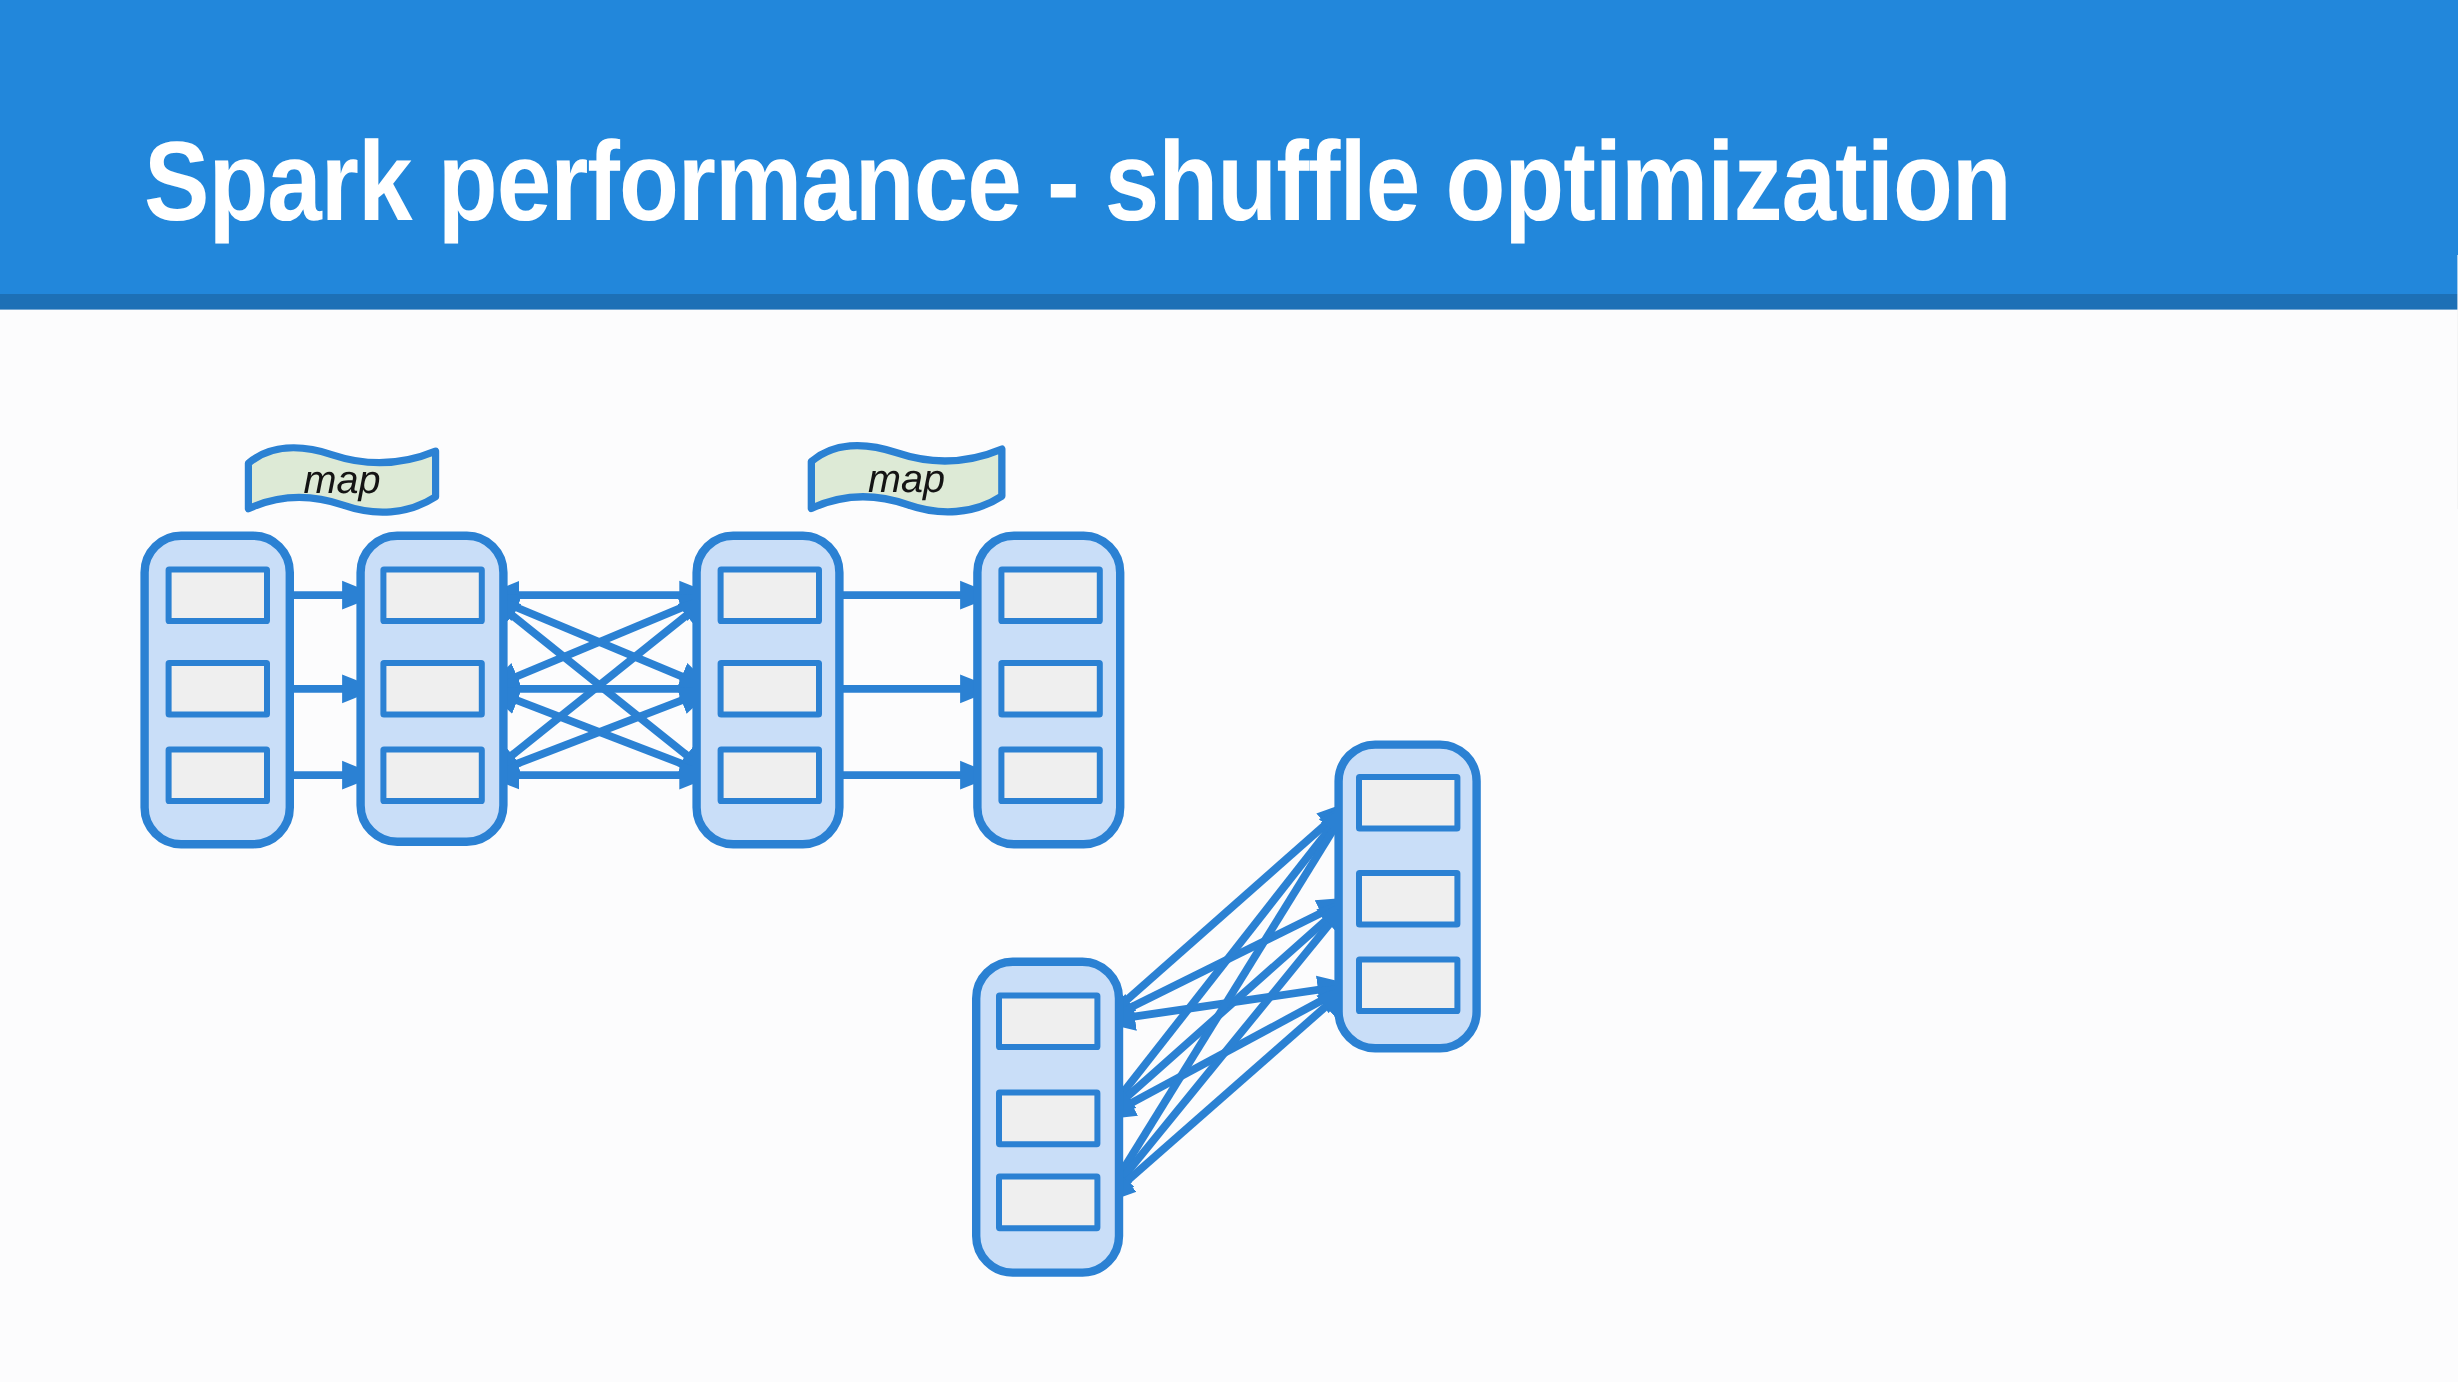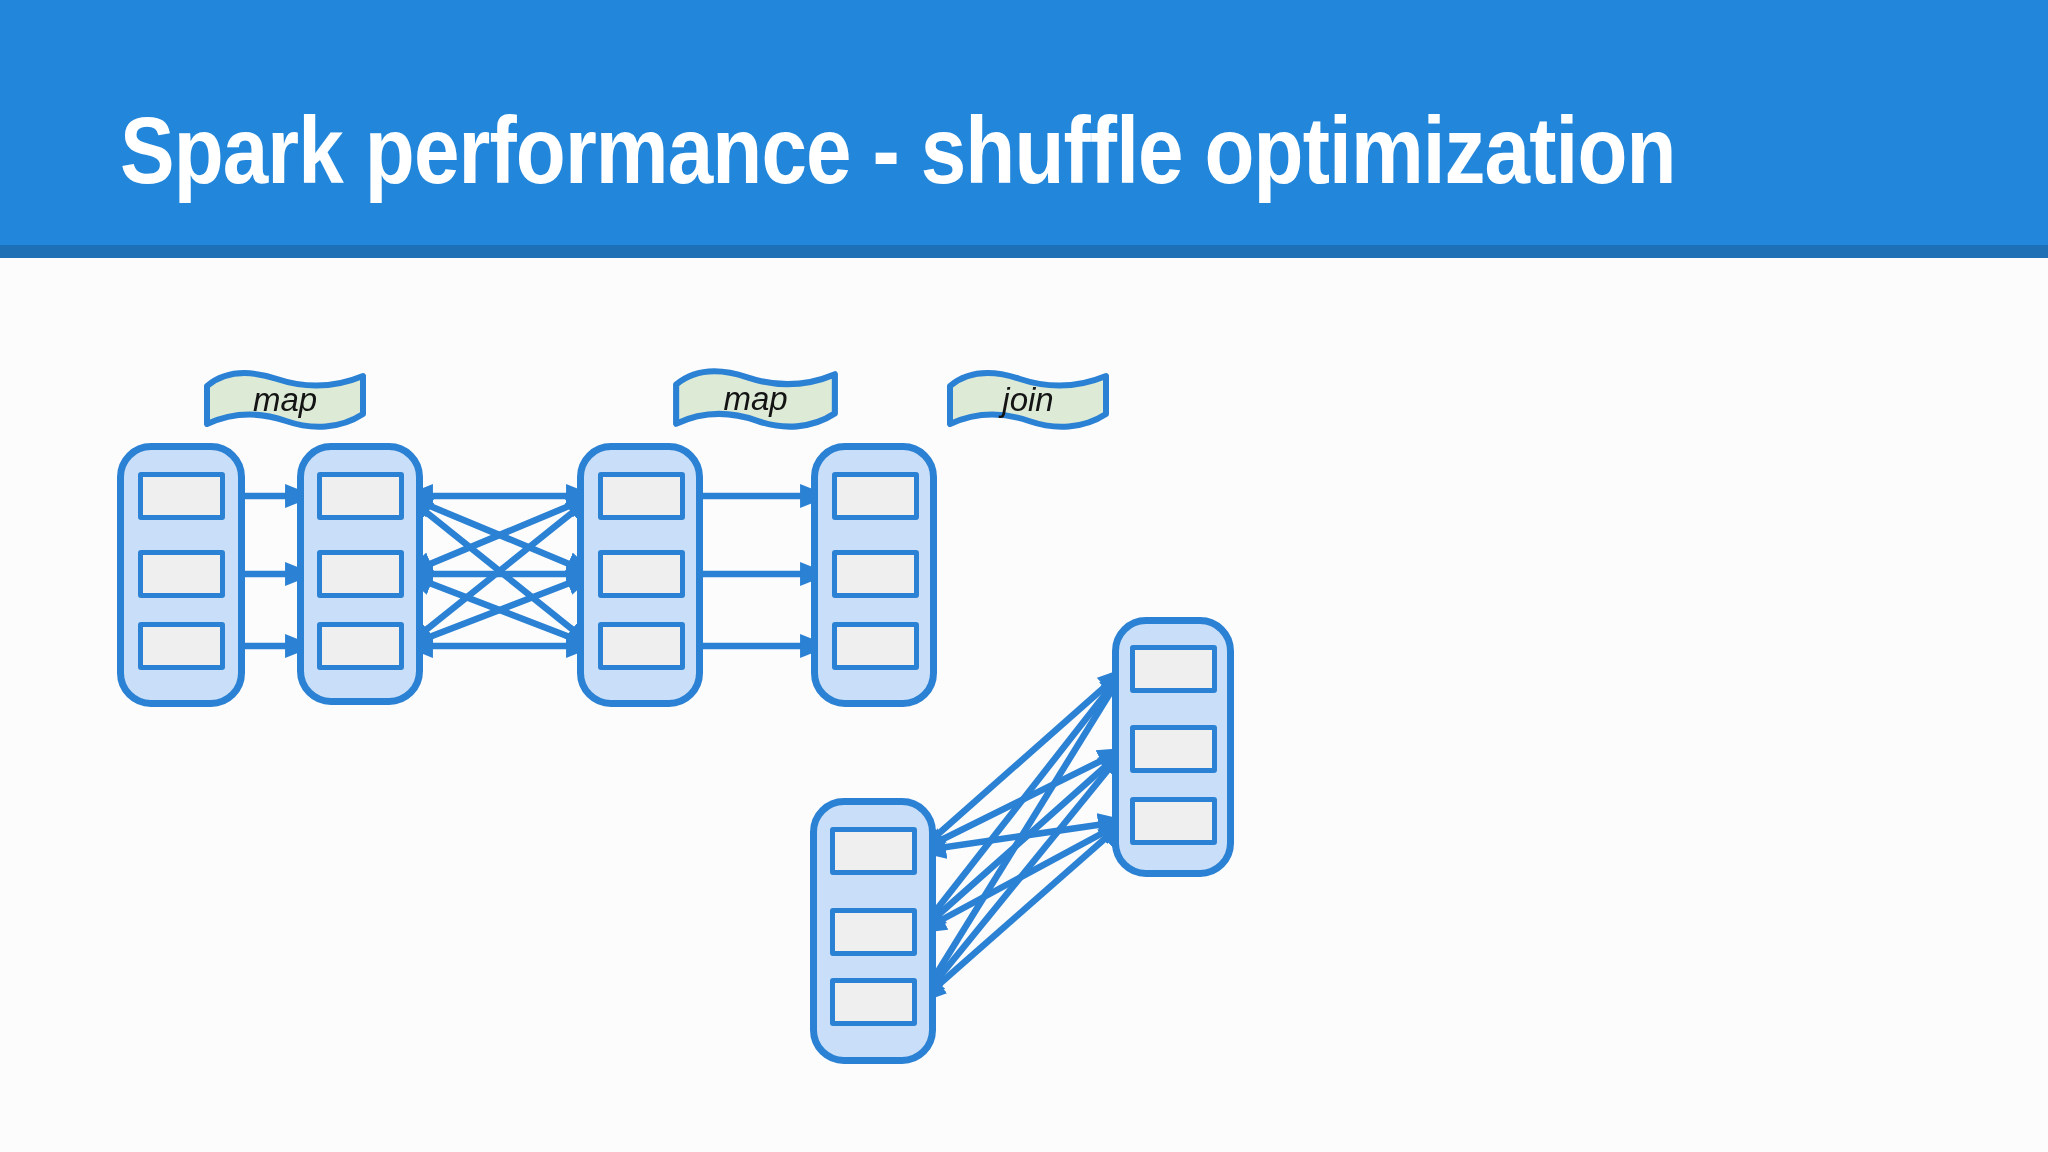--- a/index.html
+++ b/index.html
@@ -54,26 +54,20 @@
       <svg viewBox="0 0 170 66" preserveAspectRatio="none">
         <path d="M7,19 C25,4 50,3 77,12 C104,21 134,21 163,9 L163,47 C140,62 112,63 86,54 C60,45 33,45 7,57 Z" fill="#DDEAD6" stroke="#2B81D3" stroke-width="6" stroke-linejoin="round" class="flag-shape"></path>
       </svg>
       <span class="flag-label">map</span>
     </div>
     <div class="flag" style="left:669px;top:95px;width:173px;height:68px">
       <svg viewBox="0 0 170 66" preserveAspectRatio="none">
         <path d="M7,19 C25,4 50,3 77,12 C104,21 134,21 163,9 L163,47 C140,62 112,63 86,54 C60,45 33,45 7,57 Z" fill="#DDEAD6" stroke="#2B81D3" stroke-width="6" stroke-linejoin="round" class="flag-shape"></path>
       </svg>
       <span class="flag-label">map</span>
-    </div>
-    <div class="flag" style="left:943px;top:97px;width:170px;height:66px">
-      <svg viewBox="0 0 170 66" preserveAspectRatio="none">
-        <path d="M7,19 C25,4 50,3 77,12 C104,21 134,21 163,9 L163,47 C140,62 112,63 86,54 C60,45 33,45 7,57 Z" fill="#DDEAD6" stroke="#2B81D3" stroke-width="6" stroke-linejoin="round" class="flag-shape"></path>
-      </svg>
-      <span class="flag-label">join</span>
     </div>
   </div>
 
   <div id="stages"></div>
 
   <svg class="arrows" viewBox="0 0 2048 1152">
     <defs>
       <marker id="ah" viewBox="0 0 10 8" refX="9" refY="4" markerWidth="4.6" markerHeight="3.9" orient="auto-start-reverse" markerUnits="strokeWidth">
         <path d="M0,0 L10,4 L0,8 Z" fill="#2B81D3"></path>
       </marker>

